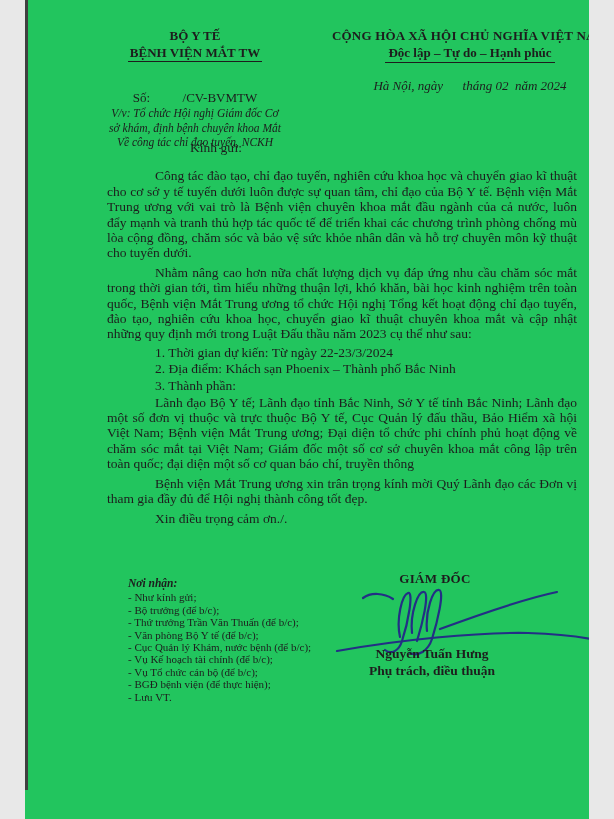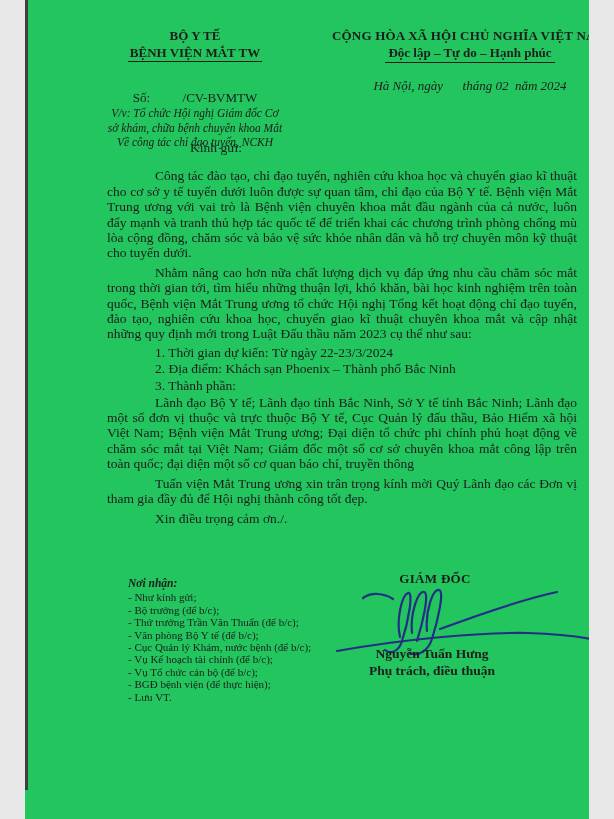--- a/index.html
+++ b/index.html
@@ -70,41 +70,41 @@
 <body>
 
 <div class="page">
   <div class="scan-edge"></div>
 
   <div class="hdr-left">
     <div class="org-parent">BỘ Y TẾ</div>
     <div><span class="org-name">BỆNH VIỆN MẮT TW</span></div>
     <div class="doc-number">Số:          /CV-BVMTW</div>
     <div class="subject">V/v: Tổ chức Hội nghị Giám đốc Cơ</div>
-    <div class="subject">sở khám, chữa bệnh chuyên khoa Mắt</div>
+    <div class="subject">sở khám, định bệnh chuyên khoa Mắt</div>
     <div class="subject">Về công tác chỉ đạo tuyến, NCKH</div>
   </div>
 
   <div class="hdr-right">
     <div class="national">CỘNG HÒA XÃ HỘI CHỦ NGHĨA VIỆT NAM</div>
     <div><span class="motto">Độc lập – Tự do – Hạnh phúc</span></div>
     <div class="place-date">Hà Nội, ngày      tháng 02  năm 2024</div>
   </div>
 
   <div class="doc-body">
     <div class="salutation">Kính gửi:</div>
     <p class="para para-first">Công tác đào tạo, chỉ đạo tuyến, nghiên cứu khoa học và chuyển giao kĩ thuật cho cơ sở y tế tuyến dưới luôn được sự quan tâm, chỉ đạo của Bộ Y tế. Bệnh viện Mắt Trung ương với vai trò là Bệnh viện chuyên khoa mắt đầu ngành của cả nước, luôn đẩy mạnh và tranh thủ hợp tác quốc tế để triển khai các chương trình phòng chống mù lòa cộng đồng, chăm sóc và bảo vệ sức khỏe nhân dân và hỗ trợ chuyên môn kỹ thuật cho tuyến dưới.</p>
     <p class="para">Nhằm nâng cao hơn nữa chất lượng dịch vụ đáp ứng nhu cầu chăm sóc mắt trong thời gian tới, tìm hiểu những thuận lợi, khó khăn, bài học kinh nghiệm trên toàn quốc, Bệnh viện Mắt Trung ương tổ chức Hội nghị Tổng kết hoạt động chỉ đạo tuyến, đào tạo, nghiên cứu khoa học, chuyển giao kĩ thuật chuyên khoa mắt và cập nhật những quy định mới trong Luật Đấu thầu năm 2023 cụ thể như sau:</p>
     <div class="num-list">
       <div class="num-item">1. Thời gian dự kiến: Từ ngày 22-23/3/2024</div>
       <div class="num-item">2. Địa điểm: Khách sạn Phoenix – Thành phố Bắc Ninh</div>
       <div class="num-item">3. Thành phần:</div>
     </div>
     <p class="para">Lãnh đạo Bộ Y tế; Lãnh đạo tỉnh Bắc Ninh, Sở Y tế tỉnh Bắc Ninh; Lãnh đạo một số đơn vị thuộc và trực thuộc Bộ Y tế, Cục Quản lý đấu thầu, Bảo Hiểm xã hội Việt Nam; Bệnh viện Mắt Trung ương; Đại diện tổ chức phi chính phủ hoạt động về chăm sóc mắt tại Việt Nam; Giám đốc một số cơ sở chuyên khoa mắt công lập trên toàn quốc; đại diện một số cơ quan báo chí, truyền thông</p>
-    <p class="para">Tuấn viện Mắt Trung ương xin trân trọng kính mời Quý Lãnh đạo các Đơn vị tham gia đầy đủ để Hội nghị thành công tốt đẹp.</p>
+    <p class="para">Bệnh viện Mắt Trung ương xin trân trọng kính mời Quý Lãnh đạo các Đơn vị tham gia đầy đủ để Hội nghị thành công tốt đẹp.</p>
     <div class="closing">Xin điều trọng cảm ơn./.</div>
   </div>
 
   <div class="recipients">
     <div class="recipients-title">Nơi nhận:</div>
     <div>- Như kính gửi;</div>
     <div>- Bộ trưởng (để b/c);</div>
     <div>- Thứ trưởng Trần Văn Thuấn (để b/c);</div>
     <div>- Văn phòng Bộ Y tế (để b/c);</div>
     <div>- Cục Quản lý Khám, nước bệnh (để b/c);</div>

